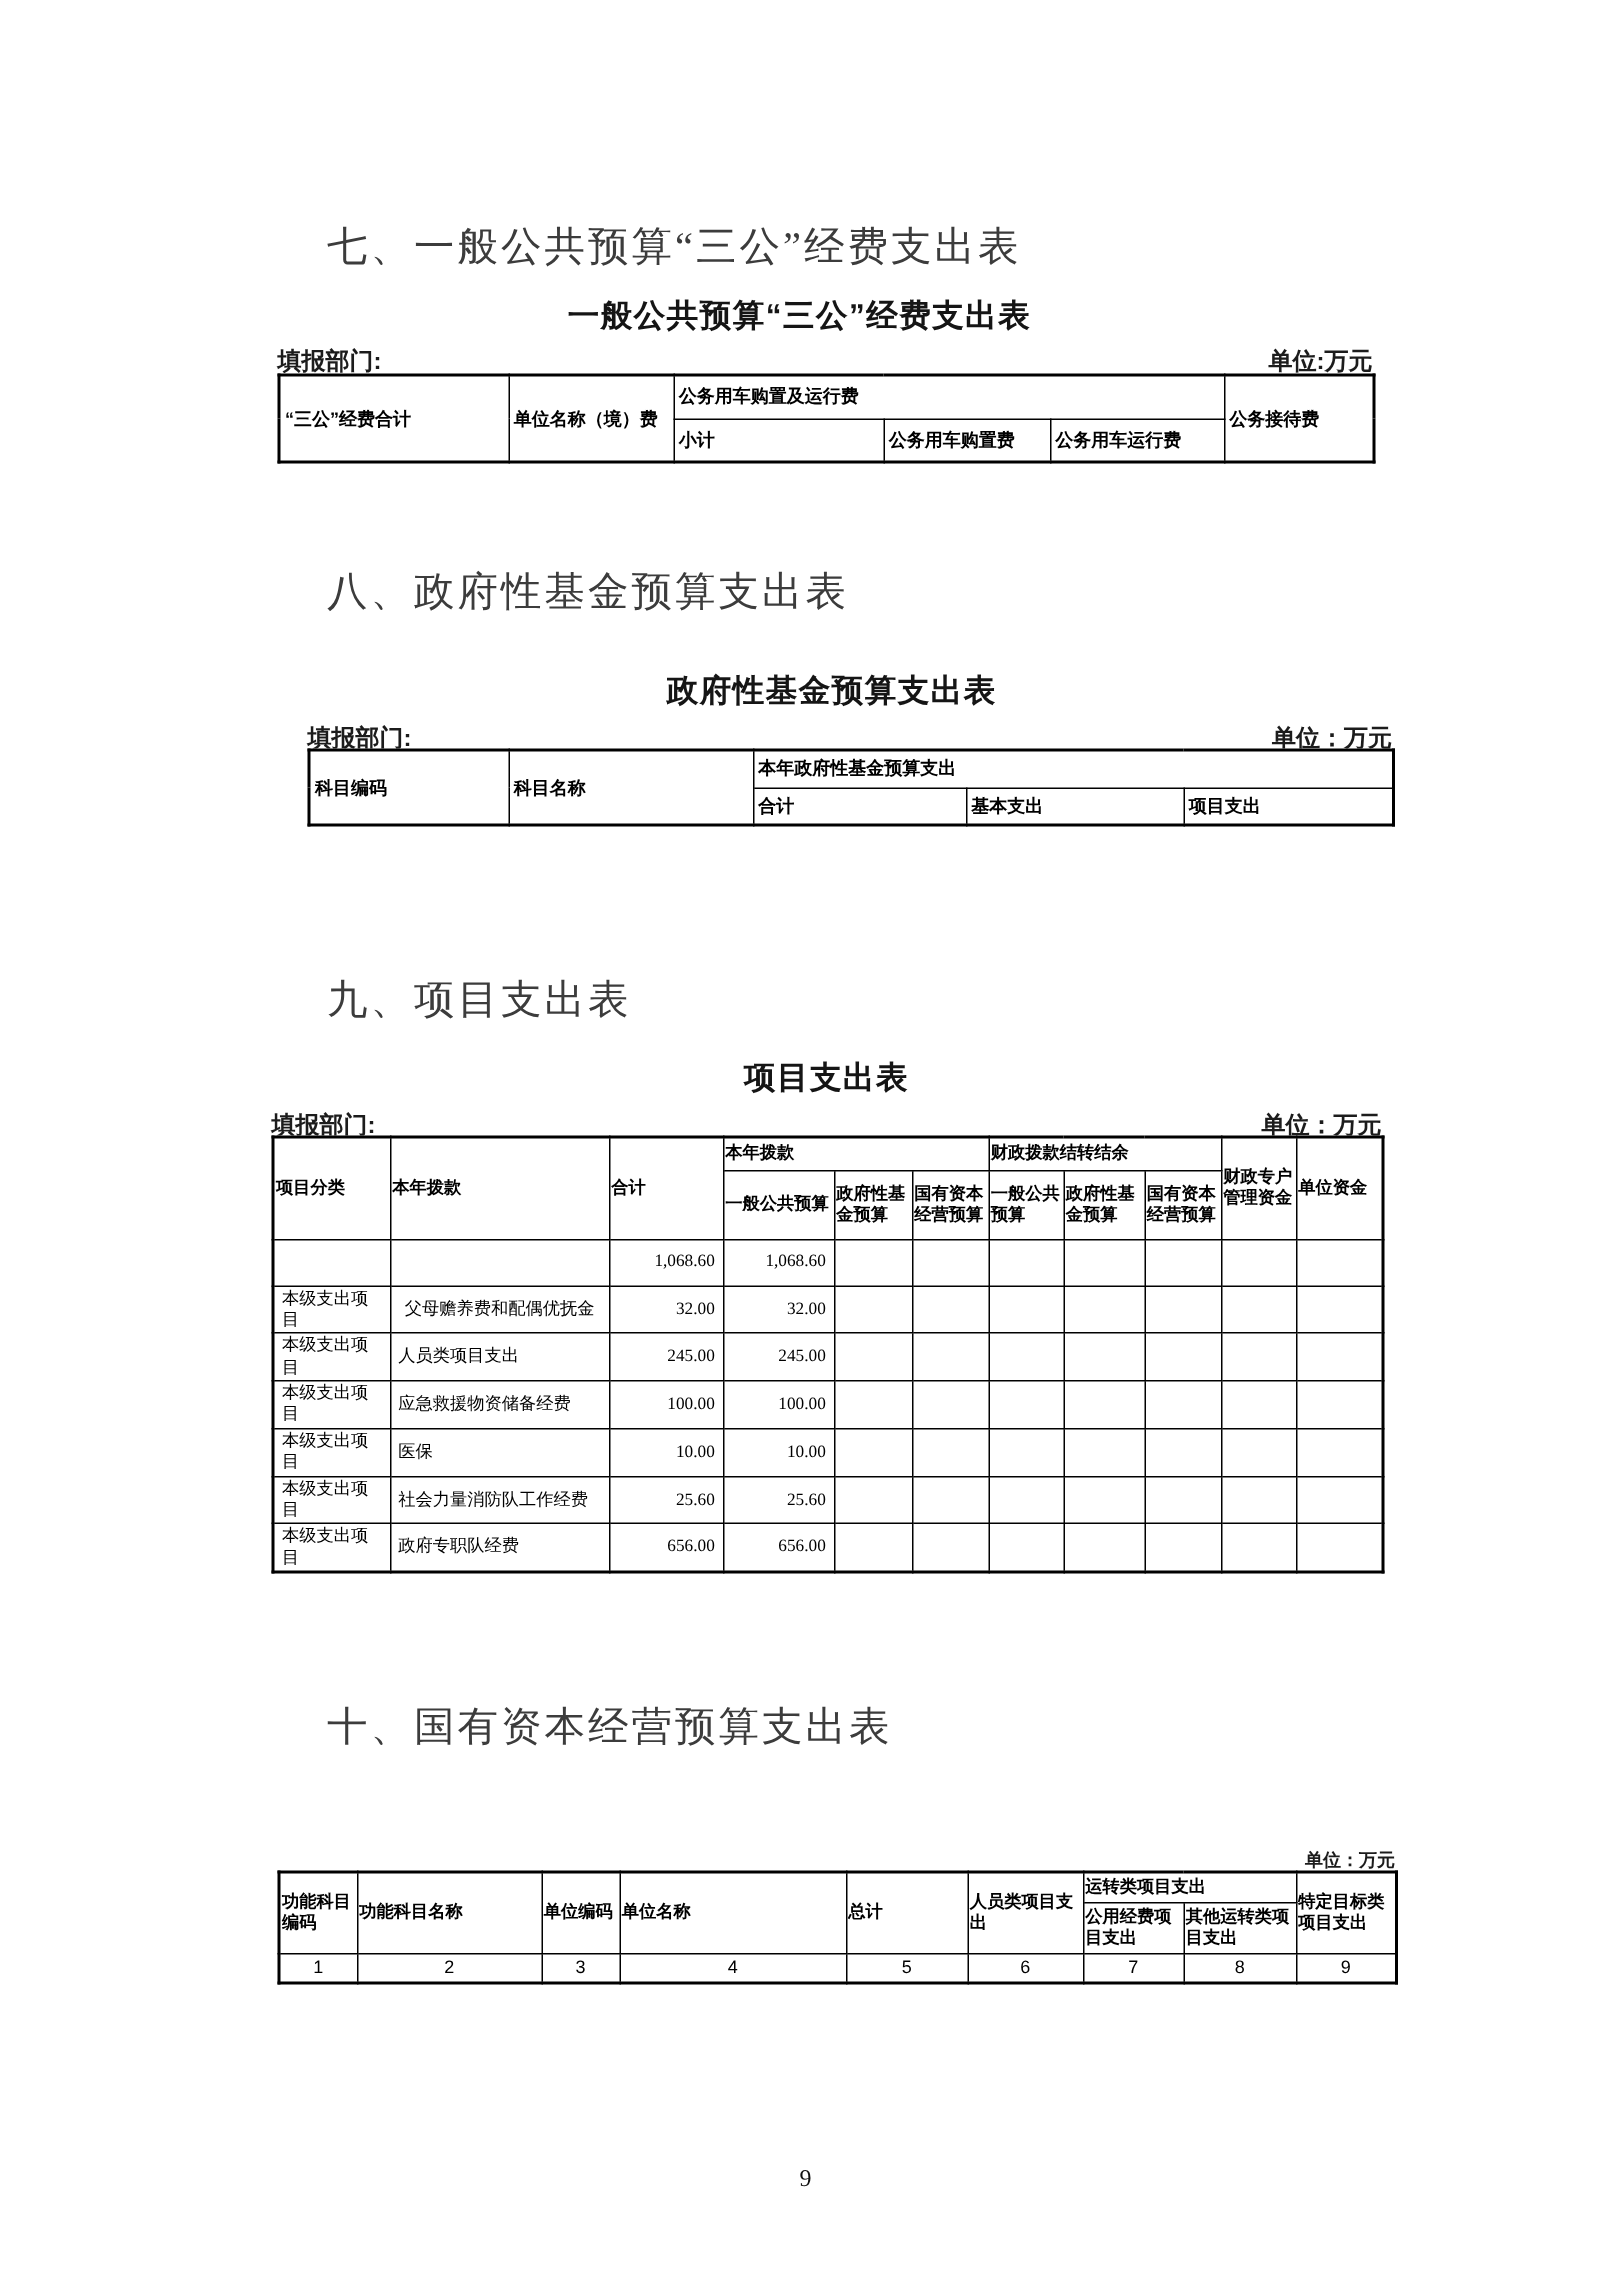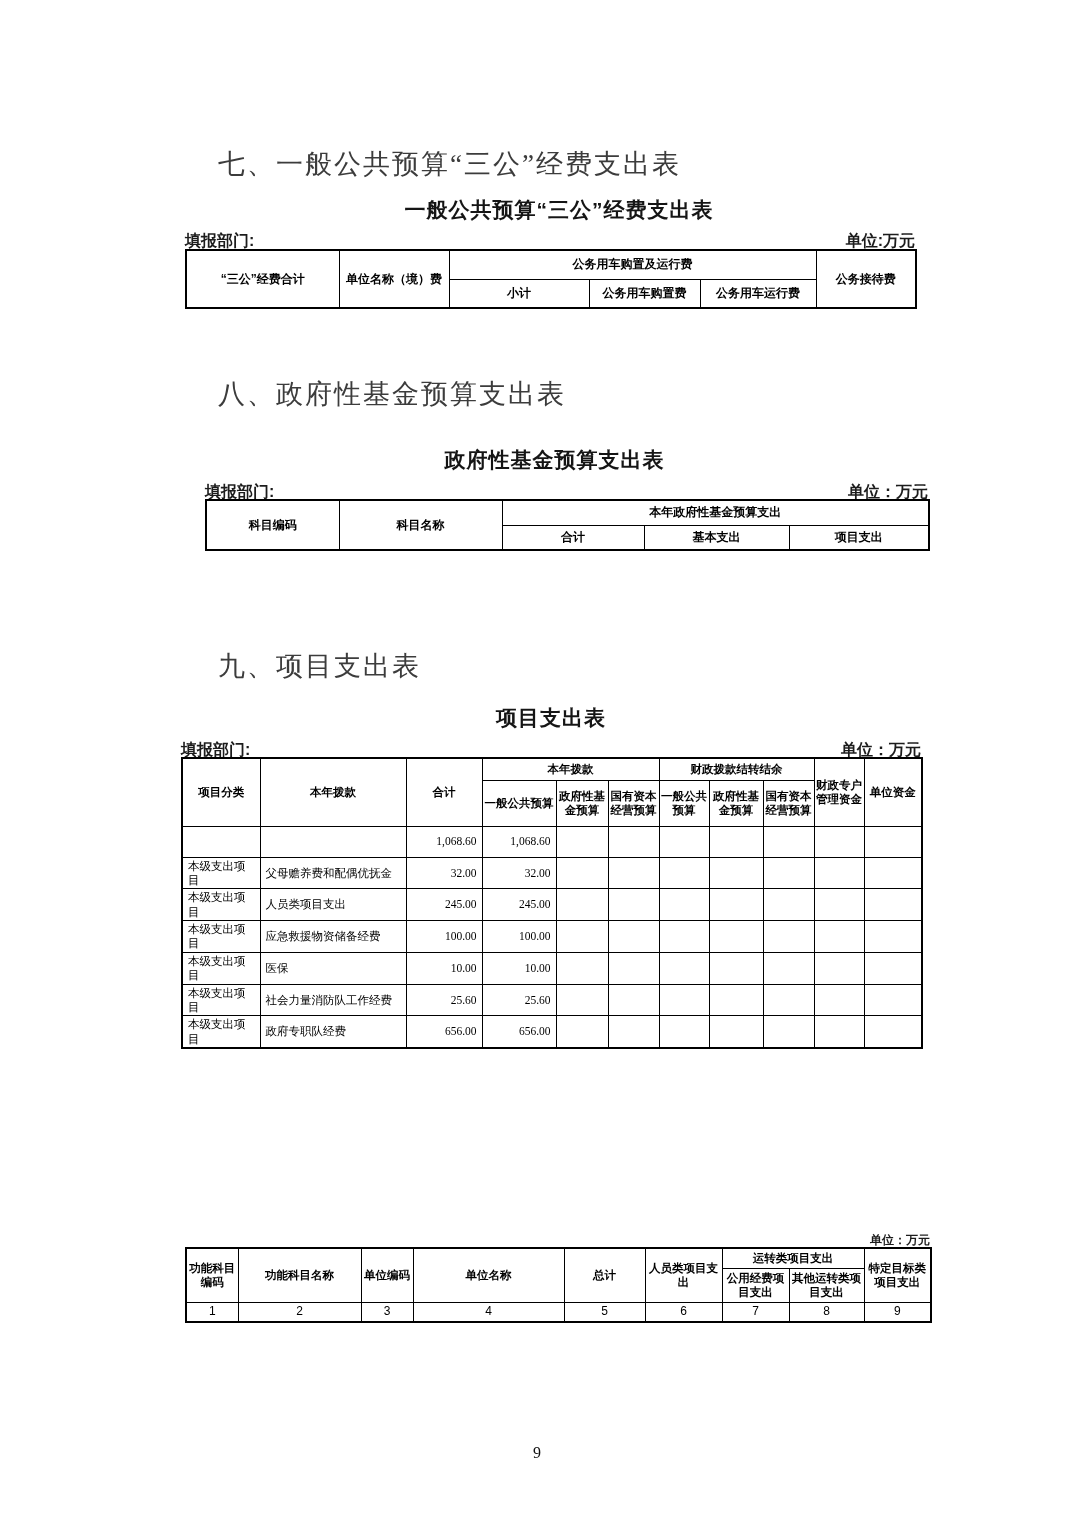--- a/index.html
+++ b/index.html
@@ -26,21 +26,21 @@
   .unit-only { position:absolute; text-align:right; font-size:12px; font-weight:bold; color:#1c1c1c; }
   table.grid {
     position:absolute; border-collapse:collapse; table-layout:fixed;
     border:2px solid #000; background:#fff;
   }
   table.grid th, table.grid td {
     border:1px solid #000; color:#000; overflow:hidden;
     font-size:12px; padding:1px 3px; line-height:1.25;
   }
   table.grid th {
-    font-weight:bold; text-align:center; vertical-align:middle;
+    font-weight:bold; text-align:left; vertical-align:middle;
   }
   
   #t7-table tr { height:29px; }
   
   #t8-table tr { height:25px; }
   
   #t9-table th { font-size:11.5px; padding:0 1px; }
   #t9-table tr.grp { height:22px; }
   #t9-table tr.sub { height:46px; }
   #t9-table tbody tr { height:31px; }
@@ -59,21 +59,21 @@
     font-family:"Liberation Serif","DejaVu Serif",serif;
     font-size:16px; color:#111;
   }
 </style>
 </head>
 <body>
 
 <div class="page">
 
   <h2 class="sec-heading" style="top:146px">七、一般公共预算“三公”经费支出表</h2>
-  <div class="tbl-title" style="left:194px; top:196px; width:730px">一般公共预算“三公”经费支出表</div>
+  <div class="tbl-title" style="left:168px; top:196px; width:730px">一般公共预算“三公”经费支出表</div>
   <div class="meta-row" style="left:185px; top:231px; width:730px">
     <span>填报部门:</span>
     <span>单位:万元</span>
   </div>
   <table class="grid" id="t7-table" style="left:185px; top:249px; width:730px">
     <colgroup>
       <col style="width:153px">
         <col style="width:110px">
         <col style="width:140px">
       <col style="width:111px">
@@ -171,21 +171,21 @@
           <td style="text-align: right;"></td>
           <td style="text-align: right;"></td>
           <td style="text-align: right;"></td>
           <td style="text-align: right;"></td>
           <td style="text-align: right;"></td>
           <td style="text-align: right;"></td>
           <td style="text-align: right;"></td>
         </tr>
         <tr>
           <td style="text-align: left;">本级支出项目</td>
-          <td style="text-align: left;">父母赡养费和配偶优抚金</td>
+          <td style="text-align: center;">父母赡养费和配偶优抚金</td>
           <td style="text-align: right;">32.00</td>
           <td style="text-align: right;">32.00</td>
           <td style="text-align: right;"></td>
           <td style="text-align: right;"></td>
           <td style="text-align: right;"></td>
           <td style="text-align: right;"></td>
           <td style="text-align: right;"></td>
           <td style="text-align: right;"></td>
           <td style="text-align: right;"></td>
         </tr>
@@ -250,20 +250,21 @@
           <td style="text-align: right;"></td>
           <td style="text-align: right;"></td>
           <td style="text-align: right;"></td>
           <td style="text-align: right;"></td>
           <td style="text-align: right;"></td>
           <td style="text-align: right;"></td>
         </tr>
       </tbody>
   </table>
 
+  <h2 class="sec-heading" style="top:1133px">十、国有资本经营预算支出表</h2>
   <div class="unit-only" style="left:185px; top:1232px; width:745px">单位：万元</div>
   <table class="grid" id="t10-table" style="left:185px; top:1247px; width:745px">
     <colgroup>
       <col style="width:52px">
         <col style="width:123px">
         <col style="width:52px">
       <col style="width:151px">
         <col style="width:81px">
         <col style="width:77px">
       <col style="width:67px">

